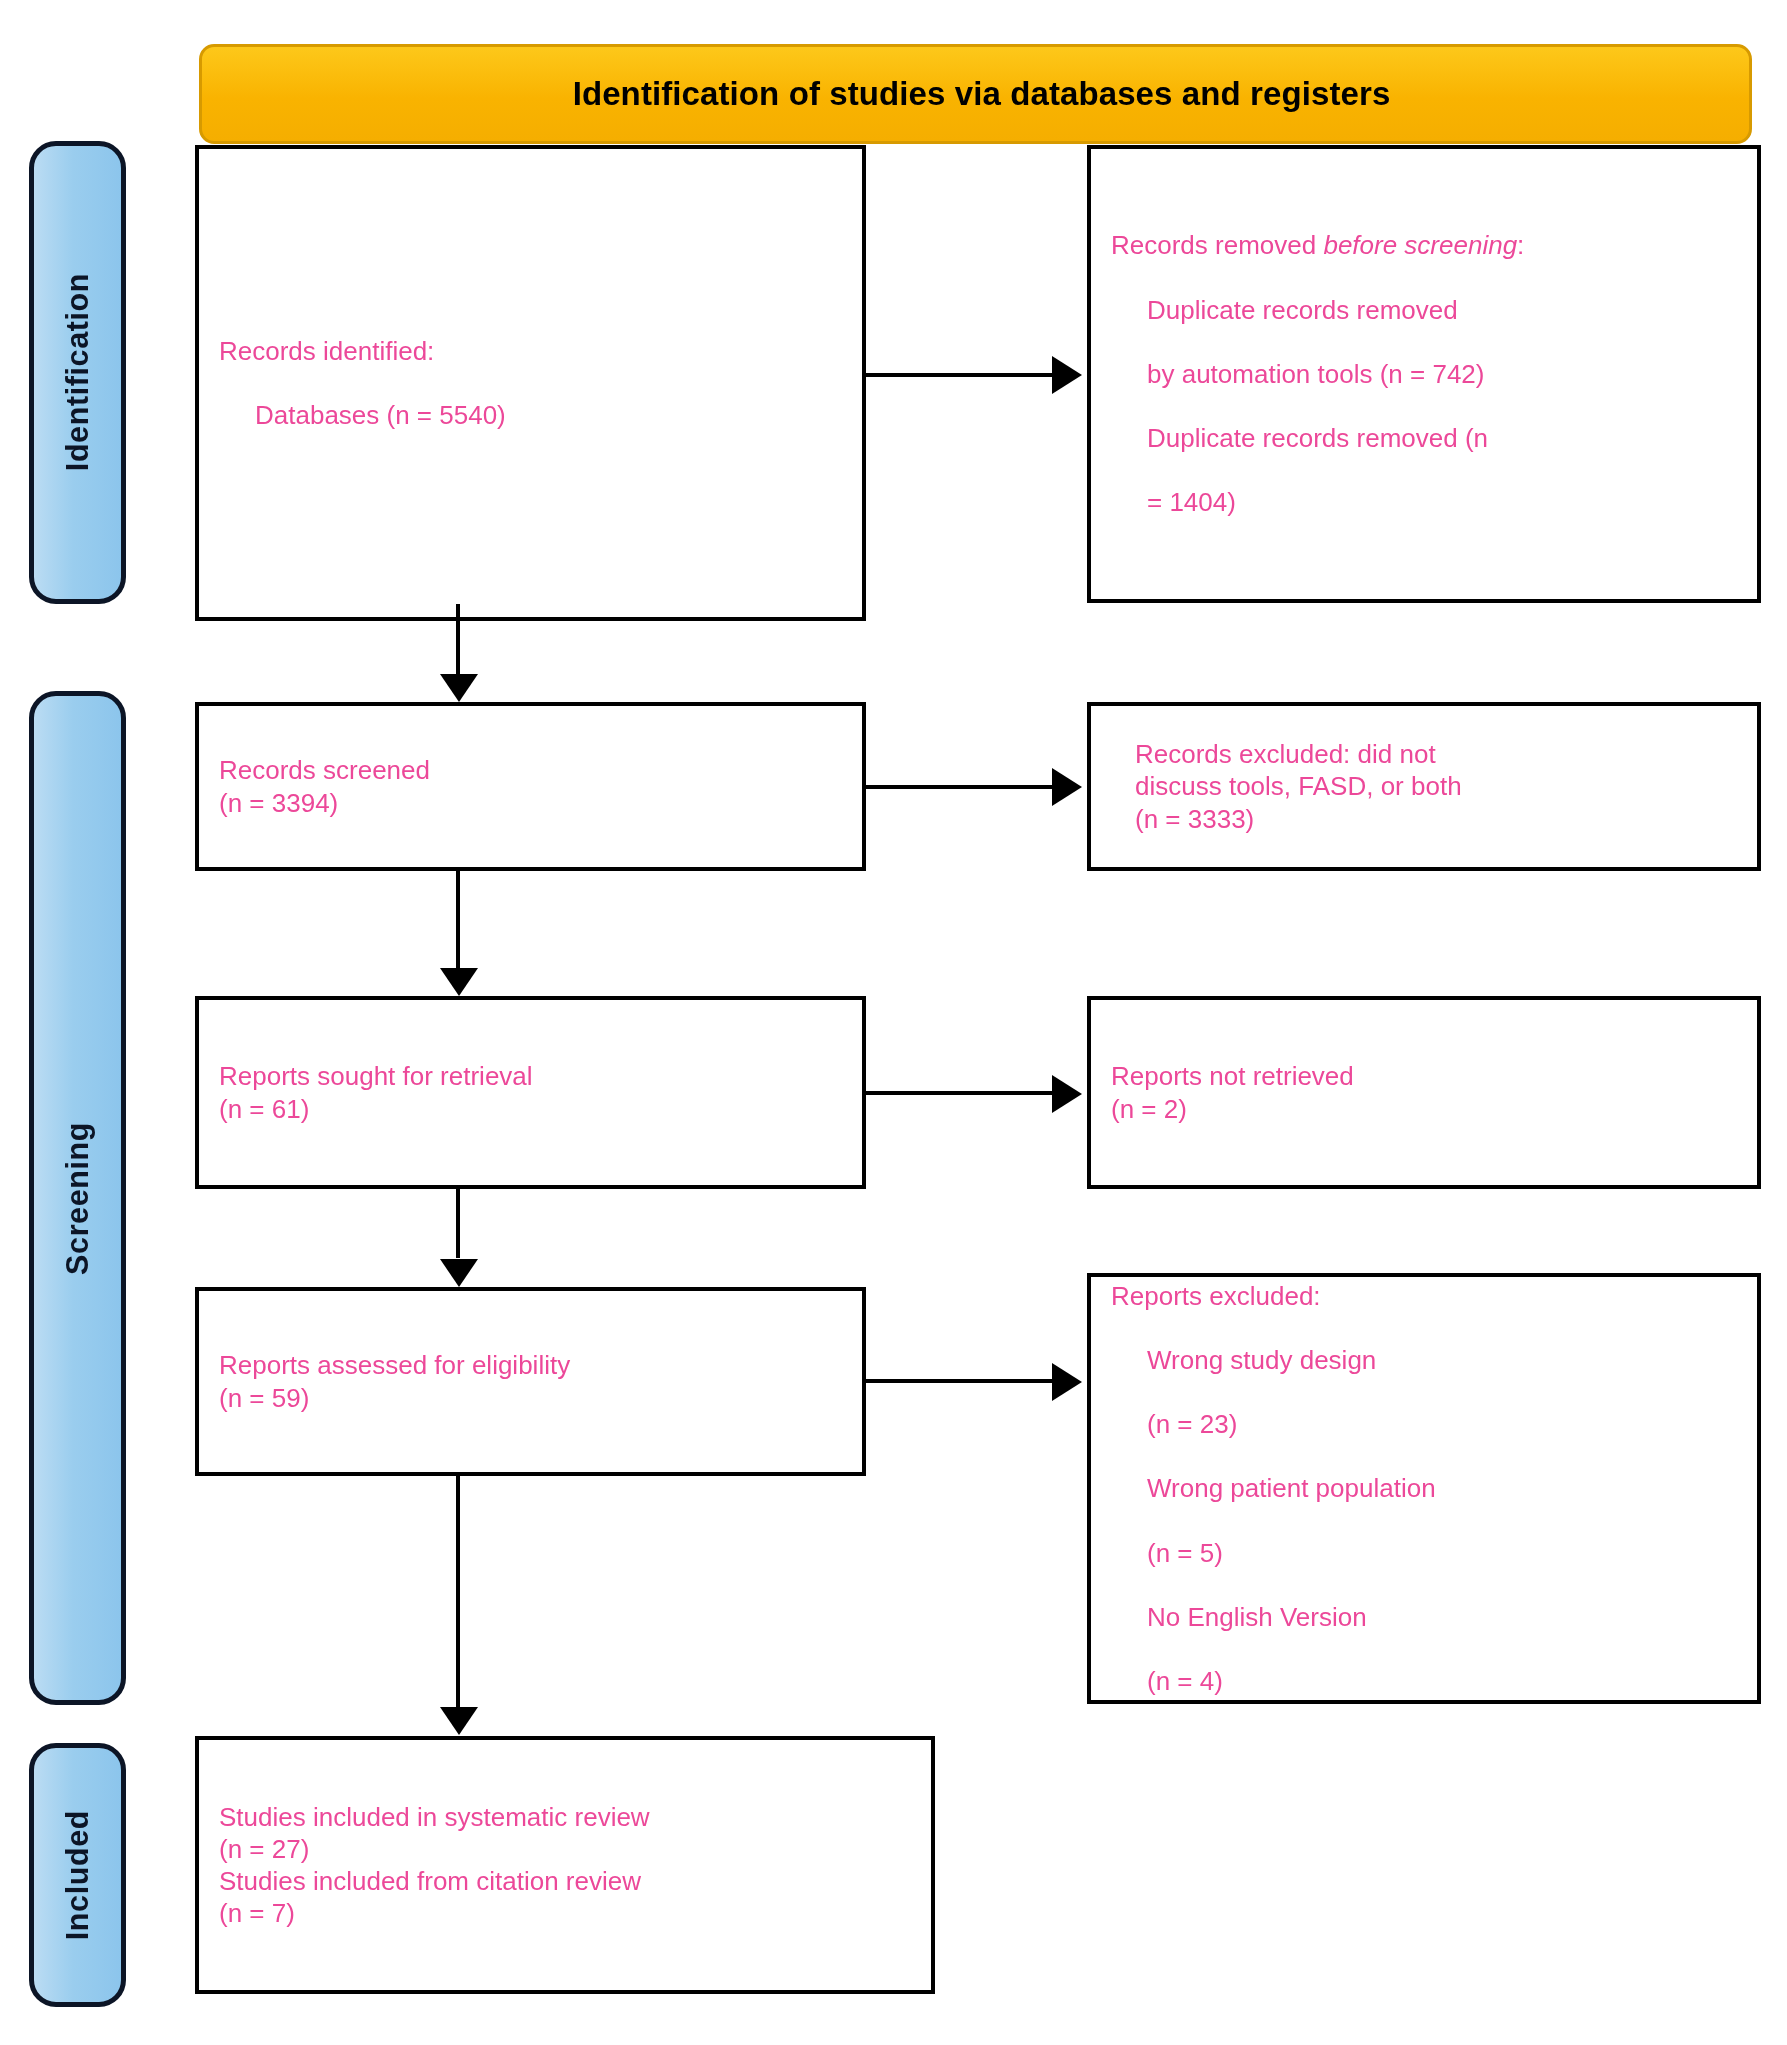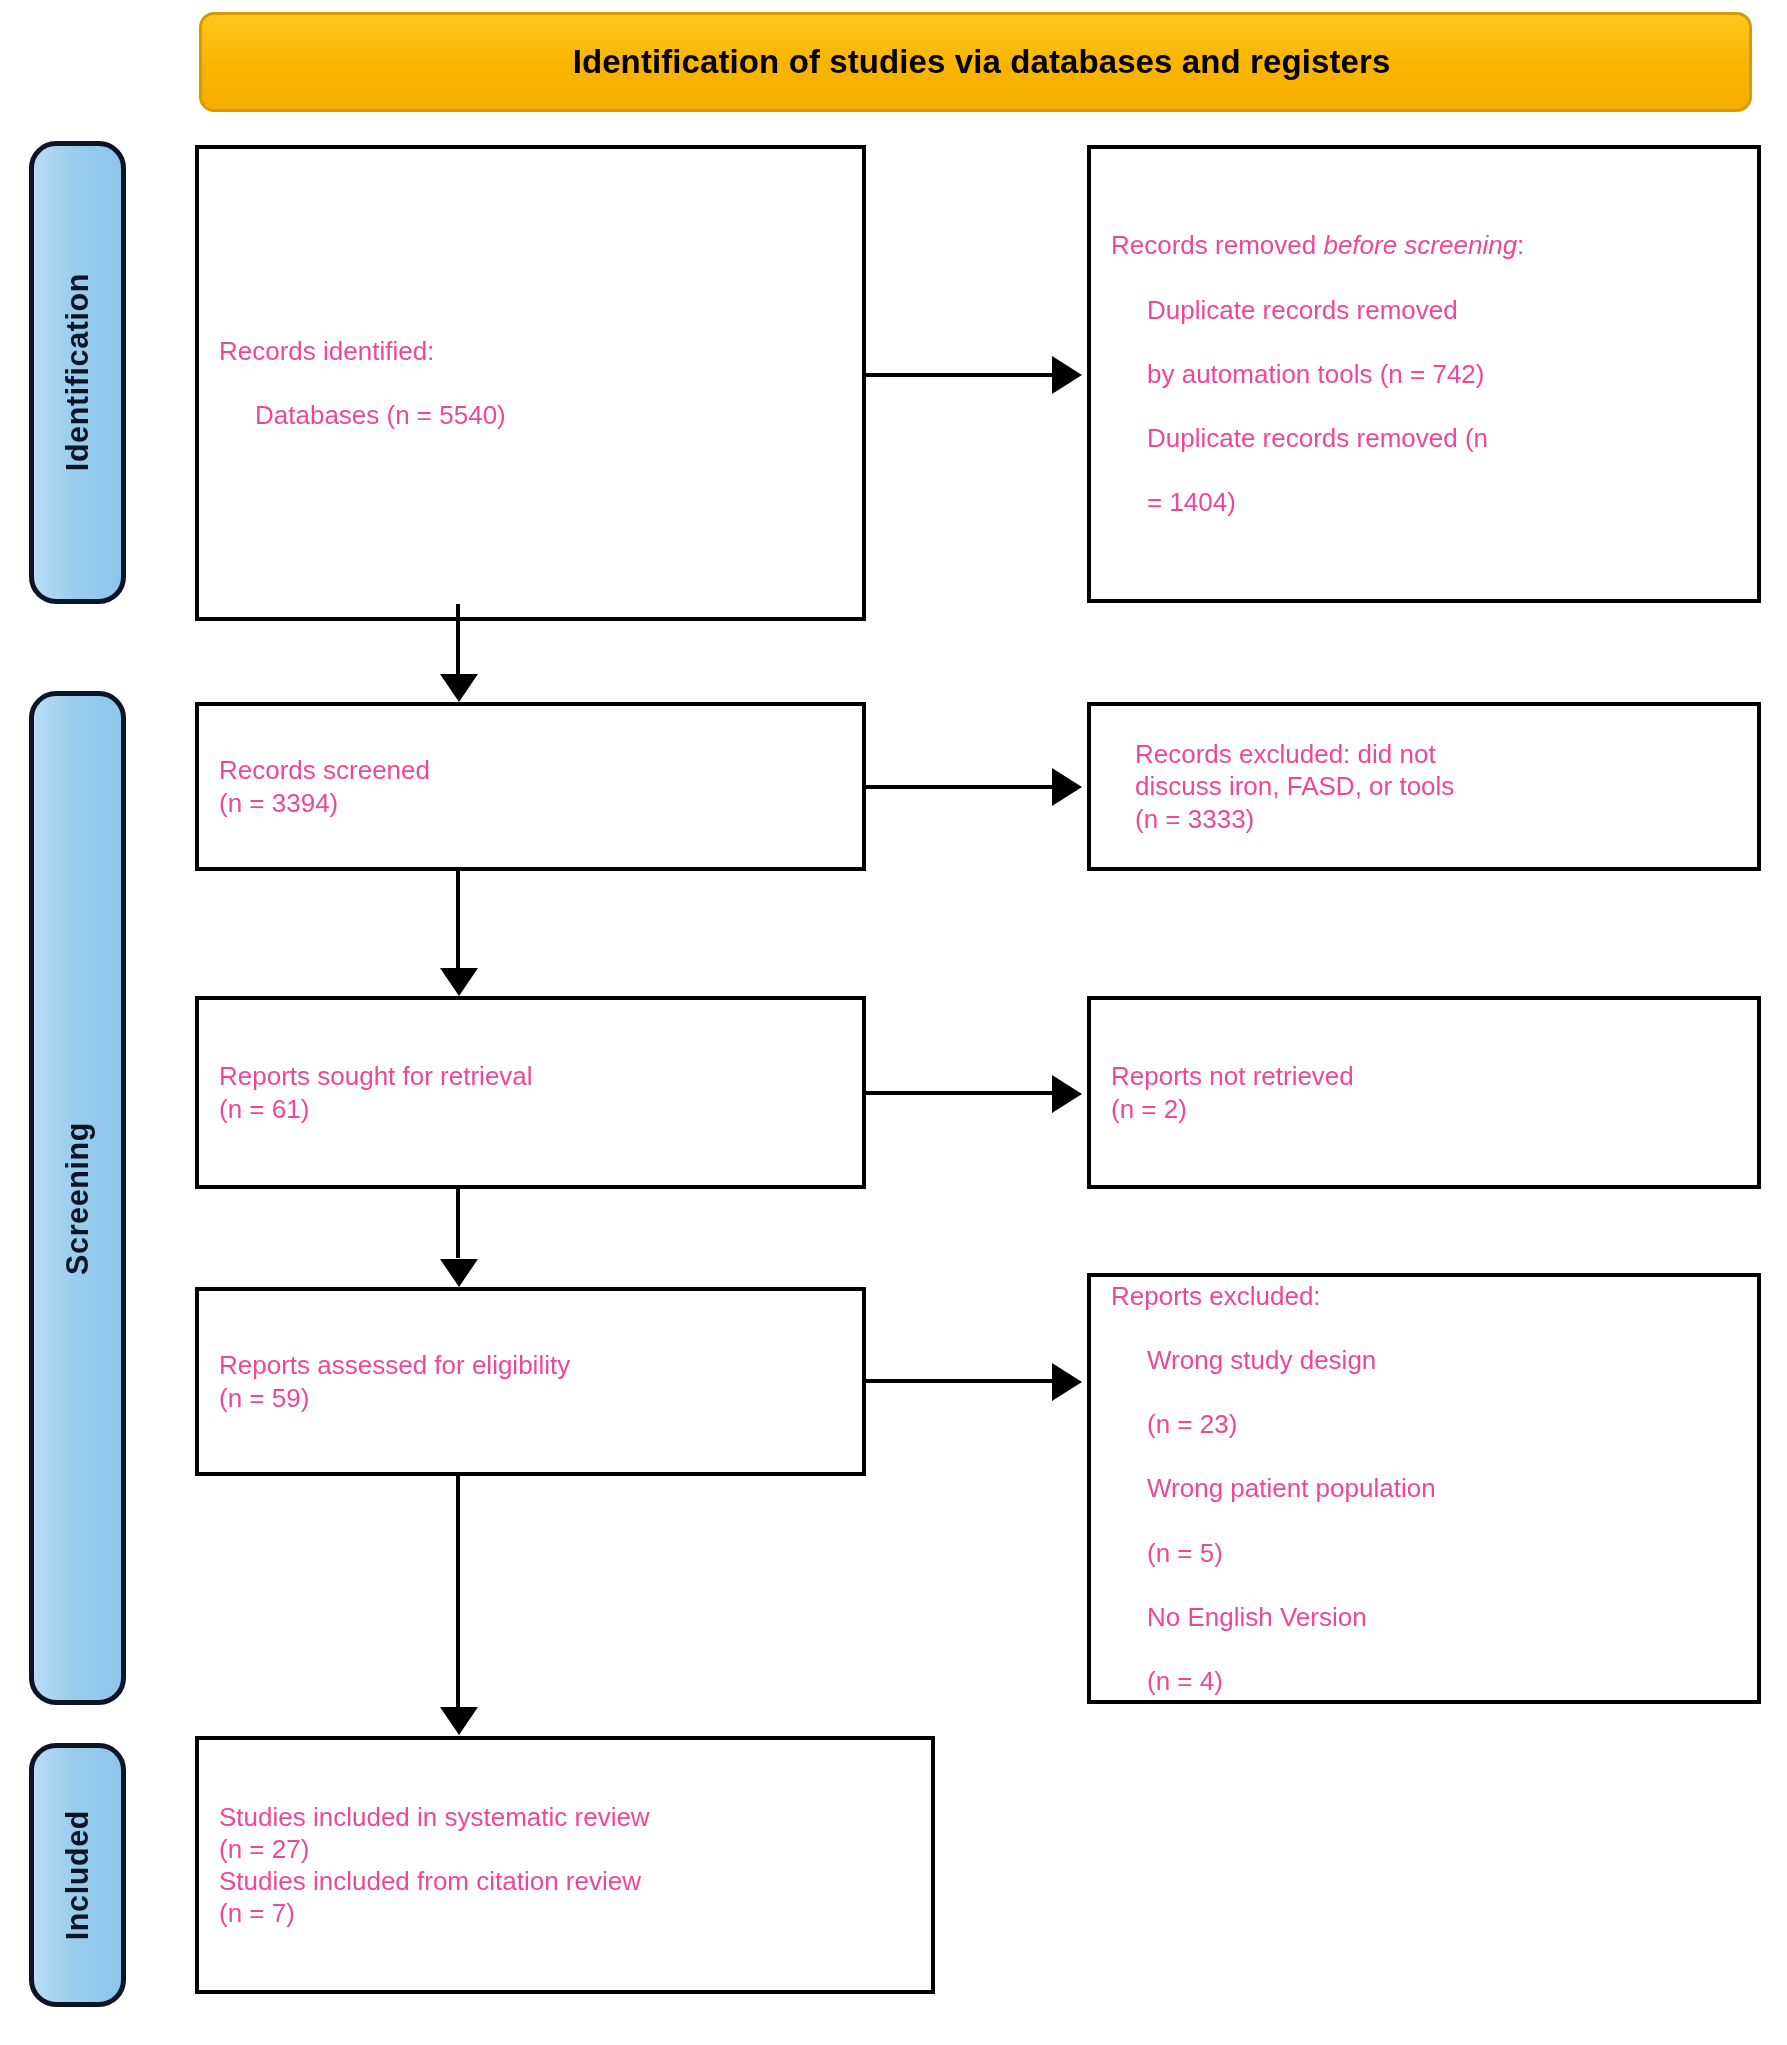--- a/index.html
+++ b/index.html
@@ -2,21 +2,21 @@
 <html style="font-size:9.4px"><head>
 <meta charset="utf-8">
 <style>
   html,body{margin:0;padding:0;background:#fff;}
   body{font-family:"Liberation Sans",sans-serif;}
   #canvas{position:relative;width:1787px;height:2046px;background:#fff;overflow:hidden;}
 
   
   .banner{
     position:absolute;
-    left:199px;top:12px;width:1553px;height:100px;
+    left:199px;top:44px;width:1553px;height:100px;
     background:linear-gradient(180deg,#FDC81A 0%,#F9B300 55%,#F5AE00 100%);
     border:3.5px solid #D79A00;
     border-radius:15.2px;
     box-sizing:border-box;
     display:flex;align-items:center;justify-content:center;padding-left:12px;
   }
   .banner-text{
     font-size:33px;font-weight:bold;color:#000;letter-spacing:0.1px;
     text-align:center;line-height:1.1;
   }
@@ -139,21 +139,21 @@
   <div class="fbox" id="box-screened">
     <div class="fbox-body">
       <span>Records screened</span><br>
       <span>(n = 3394)</span>
     </div>
   </div>
 
   <div class="fbox" id="box-excluded-screen">
     <div class="fbox-body">
       <span>Records excluded: did not</span><br>
-      <span>discuss iron, FASD, or tools</span><br>
+      <span>discuss tools, FASD, or both</span><br>
       <span>(n = 3333)</span>
     </div>
   </div>
 
   <div class="fbox" id="box-sought">
     <div class="fbox-body">
       <span>Reports sought for retrieval</span><br>
       <span>(n = 61)</span>
     </div>
   </div>

